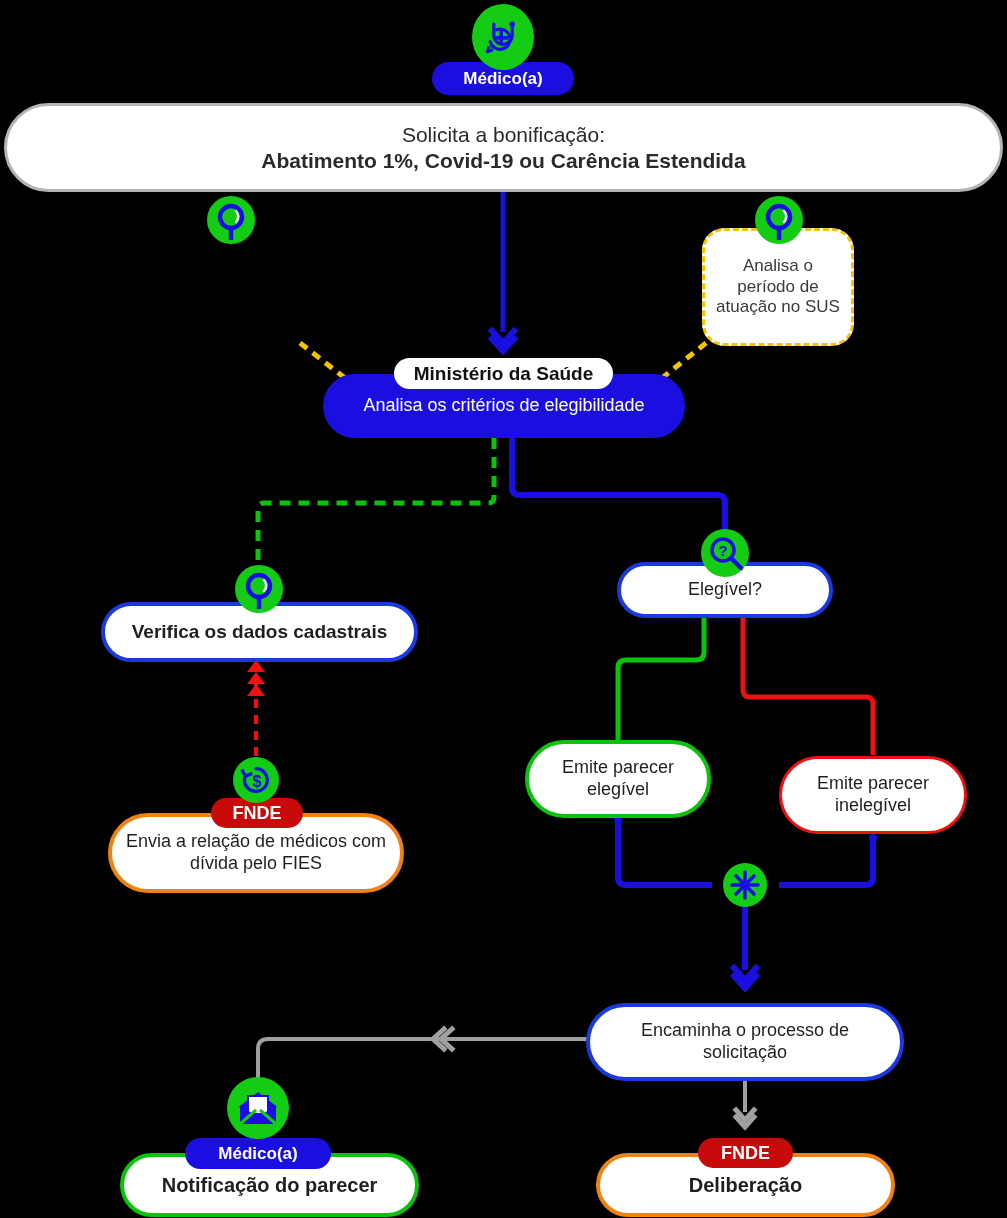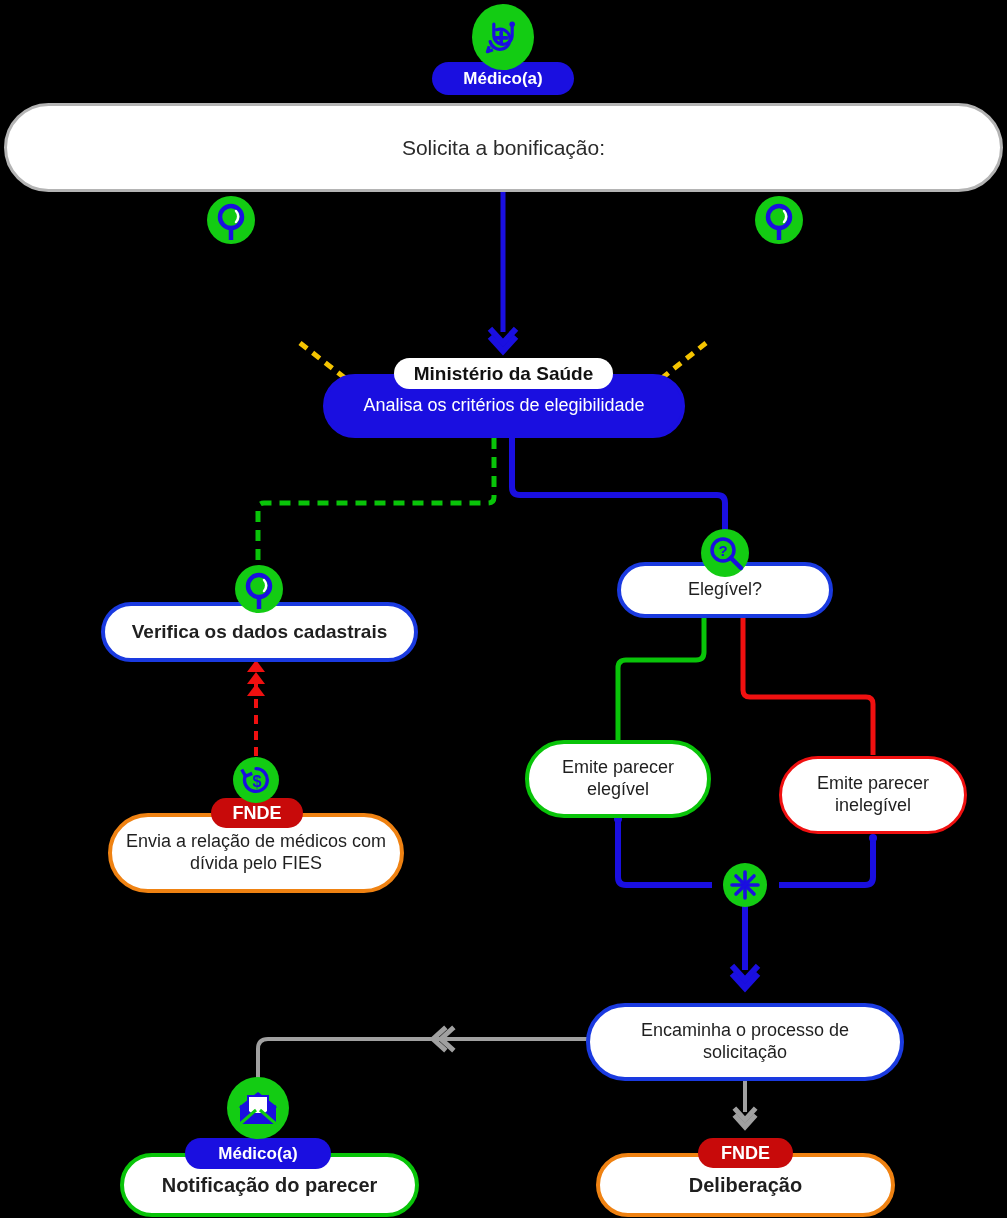--- a/index.html
+++ b/index.html
@@ -163,37 +163,41 @@
       <path d="M22 19 L22 31 M16 25 L28 25" stroke="#1a0fe0" stroke-width="4" stroke-linecap="round"></path>
       <circle cx="34" cy="10" r="3" fill="#1a0fe0"></circle>
     </svg>
   </div>
   <div class="badge badge-blue" style="left:432px; top:62px; width:142px; height:33px;">
     <span>Médico(a)</span>
   </div>
   <div class="node n-start" style="left:4px; top:83px; width:999px; height:89px;margin-top:20px;">
     <div class="node-text">
       <div>Solicita a bonificação:</div>
+      <div style="font-weight:bold;">Abatimento 1%, Covid-19 ou Carência Estendida</div>
     </div>
   </div>
 
   <div class="icon-circle" style="left:207px; top:196px; width:48px; height:48px;">
     <svg width="40" height="40" viewBox="0 0 40 40" aria-hidden="true">
       <circle cx="20" cy="17" r="11" stroke="#1a0fe0" stroke-width="4.5" fill="none"></circle>
       <path d="M20 28 L20 40" stroke="#1a0fe0" stroke-width="4.5"></path>
       <path d="M25 11 a8 8 0 0 1 0 11" stroke="#ffffff" stroke-width="2.5" fill="none" stroke-linecap="round"></path>
     </svg>
   </div>
 
   <div class="icon-circle" style="left:755px; top:196px; width:48px; height:48px;">
     <svg width="40" height="40" viewBox="0 0 40 40" aria-hidden="true">
       <circle cx="20" cy="17" r="11" stroke="#1a0fe0" stroke-width="4.5" fill="none"></circle>
       <path d="M20 28 L20 40" stroke="#1a0fe0" stroke-width="4.5"></path>
       <path d="M25 11 a8 8 0 0 1 0 11" stroke="#ffffff" stroke-width="2.5" fill="none" stroke-linecap="round"></path>
     </svg>
+  </div>
+  <div class="node n-dashed" style="left:702px; top:228px; width:152px; height:118px;">
+    <div class="node-text">Analisa o período de atuação no SUS</div>
   </div>
 
   <div class="node n-blue-fill" style="left:323px; top:374px; width:362px; height:64px;">
     <div class="node-text">Analisa os critérios de elegibilidade</div>
   </div>
   <div class="badge badge-white" style="left:394px; top:358px; width:219px; height:31px; border-radius:16px;">
     <span>Ministério da Saúde</span>
   </div>
 
   <div class="icon-circle" style="left:235px; top:565px; width:48px; height:48px;">

